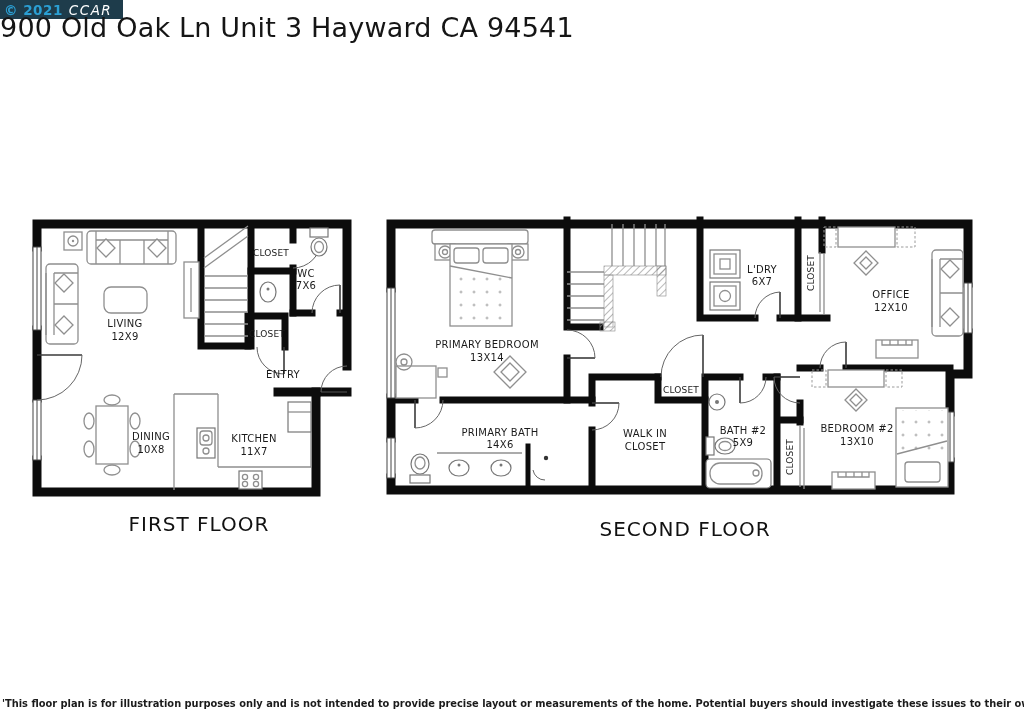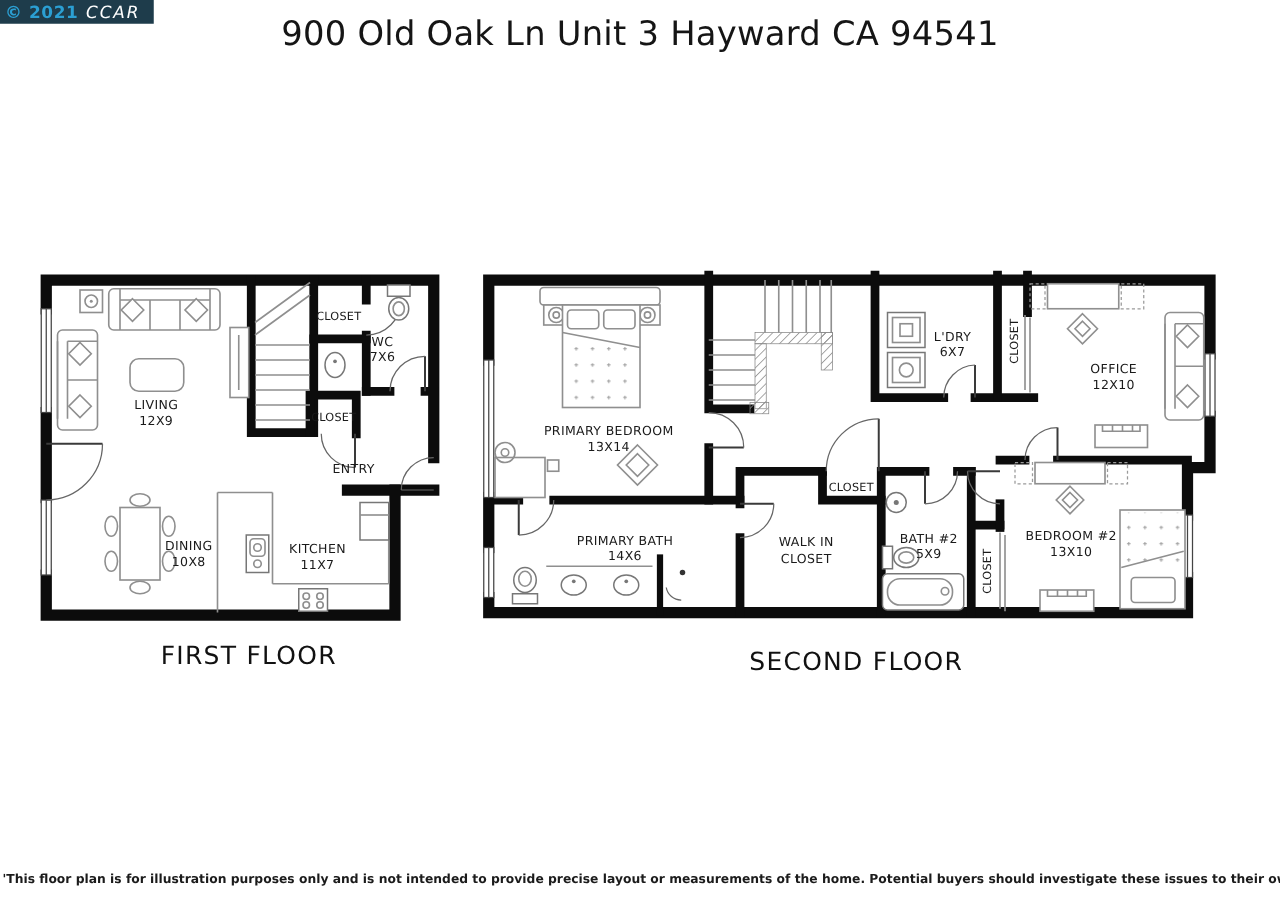--- a/index.html
+++ b/index.html
@@ -2,21 +2,21 @@
 <html><head>
 <meta charset="utf-8">
 <style>
   html,body{margin:0;padding:0;background:#ffffff;}
   .page{position:relative;width:1024px;height:723px;background:#ffffff;overflow:hidden;
         font-family:"DejaVu Sans", sans-serif;}
   .badge{position:absolute;top:0;left:0;height:19px;background:#1e3c4b;display:flex;
          align-items:center;gap:6px;padding:0 11px 0 4px;}
   .badge .year{color:#2b9fd3;font-weight:bold;font-size:13.5px;letter-spacing:.5px;}
   .badge .org{color:#ffffff;font-size:13.5px;letter-spacing:1.5px;font-style:italic;}
-  .title{position:absolute;top:12px;left:0;width:100%;text-align:center;
+  .title{position:absolute;top:12px;left:0;width:100%;
          font-size:27px;color:#151515;letter-spacing:.2px;}
   svg.plan{position:absolute;top:0;left:0;}
   .disclaimer{position:absolute;top:698px;left:2px;width:1021px;font-size:10px;font-weight:bold;
               color:#1b1b1b;white-space:nowrap;transform:scaleX(.985);transform-origin:left center;}
   
   text{font-family:"DejaVu Sans", sans-serif;fill:#1a1a1a;}
   .room-lb{font-size:10px;letter-spacing:.3px;}
   .room-sm{font-size:9px;letter-spacing:.2px;}
   .caption{font-size:20px;letter-spacing:1px;fill:#111;}
   .wall-ext{stroke:#0c0c0c;stroke-width:9;fill:none;stroke-linecap:square;}

